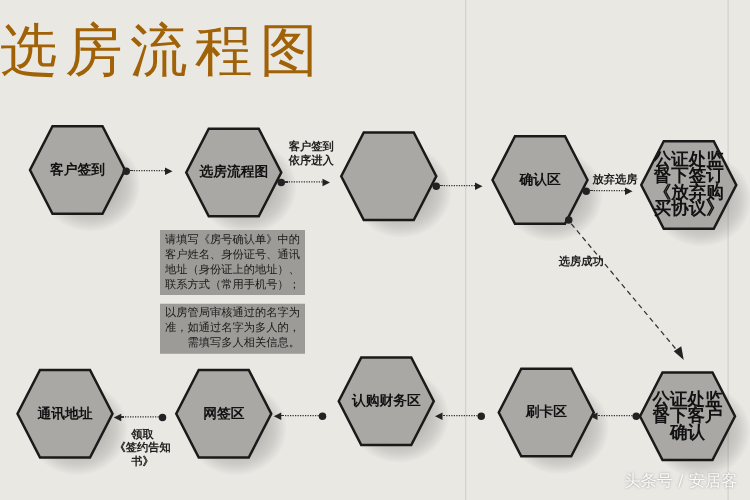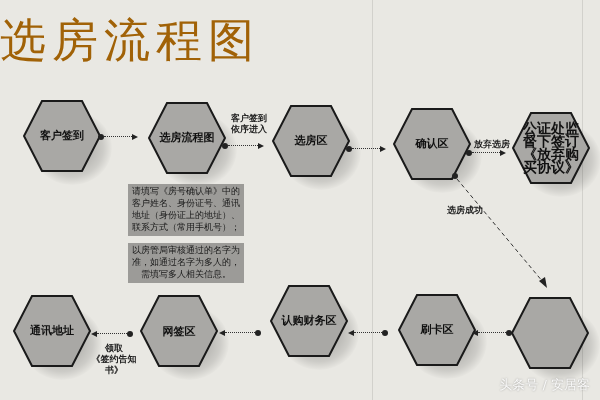--- a/index.html
+++ b/index.html
@@ -33,21 +33,20 @@
   .arrow .dot { position:absolute; top:0; width:6px; height:6px; border-radius:50%; background:#222; }
   .arrow .head { position:absolute; top:0; width:0; height:0; border-top:3px solid transparent; border-bottom:3px solid transparent; }
   .arrow .head.r { border-left:6px solid #222; }
   .arrow .head.l { border-right:6px solid #222; }
   .note {
     position:absolute; font-size:9px; font-weight:bold; color:#222; line-height:11px; text-align:center;
   }
   .box {
     position:absolute; background:#9c9b98; color:#1a1a1a; font-size:9px; line-height:12px;
     padding:2px 4px;
-    font-family:Liberation Mono, monospace;
   }
   .watermark {
     position:absolute; right:10px; bottom:6px; font-size:13px; color:#fafafa;
     text-shadow:0 0 2px rgba(0,0,0,0.35);
   }
 </style>
 </head>
 <body>
 
 <div class="fold" style="left:372px;"></div>
@@ -83,21 +82,20 @@
   <div class="dot" style="left:0;"></div>
     <div class="line" style="left:6px;width:30px;"></div>
     <div class="head r" style="left:36px;"></div>
 </div>
 
 <div class="hex" style="left:271px;top:104px;">
   <div class="shadow"></div>
   <svg width="80" height="74">
       <polygon points="20,2 60,2 78,37 60,72 20,72 2,37" fill="#a9a8a5" stroke="#1a1a1a" stroke-width="2"></polygon>
     </svg>
-  <div class="label">选房区</div>
 </div>
 
 <div class="arrow" style="left:346px;top:146px;width:40px;">
   <div class="dot" style="left:0;"></div>
     <div class="line" style="left:6px;width:28px;"></div>
     <div class="head r" style="left:34px;"></div>
 </div>
 
 <div class="hex" style="left:392px;top:107px;">
   <div class="shadow"></div>
@@ -123,21 +121,21 @@
 </div>
 
 <svg style="position:absolute;left:440px;top:170px;" width="120" height="125">
   <circle cx="15" cy="6" r="3" fill="#222"></circle>
   <line x1="17" y1="9" x2="103" y2="112" stroke="#333" stroke-width="1" stroke-dasharray="4,3"></line>
   <polygon points="107,118 99,111 105,107" fill="#222"></polygon>
 </svg>
 <div class="note" style="left:440px;top:205px;width:50px;">选房成功</div>
 
 <div class="box" style="left:128px;top:184px;width:108px;">请填写《房号确认单》中的客户姓名、身份证号、通讯地址（身份证上的地址）、联系方式（常用手机号）；</div>
-<div class="box" style="left:128px;top:243px;width:108px;text-align:center;">以房管局审核通过的名字为准，如通过名字为多人的，需填写多人相关信息。</div>
+<div class="box" style="left:128px;top:243px;width:108px;text-align:right;">以房管局审核通过的名字为准，如通过名字为多人的，需填写多人相关信息。</div>
 
 <div class="hex" style="left:12px;top:294px;">
   <div class="shadow"></div>
   <svg width="80" height="74">
       <polygon points="20,2 60,2 78,37 60,72 20,72 2,37" fill="#a9a8a5" stroke="#1a1a1a" stroke-width="2"></polygon>
     </svg>
   <div class="label">通讯地址</div>
 </div>
 
 <div class="arrow" style="left:91px;top:331px;width:42px;">
@@ -188,15 +186,16 @@
   <div class="head l" style="left:0;"></div>
     <div class="line" style="left:6px;width:28px;"></div>
     <div class="dot" style="left:34px;"></div>
 </div>
 
 <div class="hex" style="left:510px;top:296px;">
   <div class="shadow"></div>
   <svg width="80" height="74">
       <polygon points="20,2 60,2 78,37 60,72 20,72 2,37" fill="#a9a8a5" stroke="#1a1a1a" stroke-width="2"></polygon>
     </svg>
+  <div class="label small">公证处监督下客户确认</div>
 </div>
 
 <div class="watermark">头条号 / 安居客</div>
 
 </body></html>

